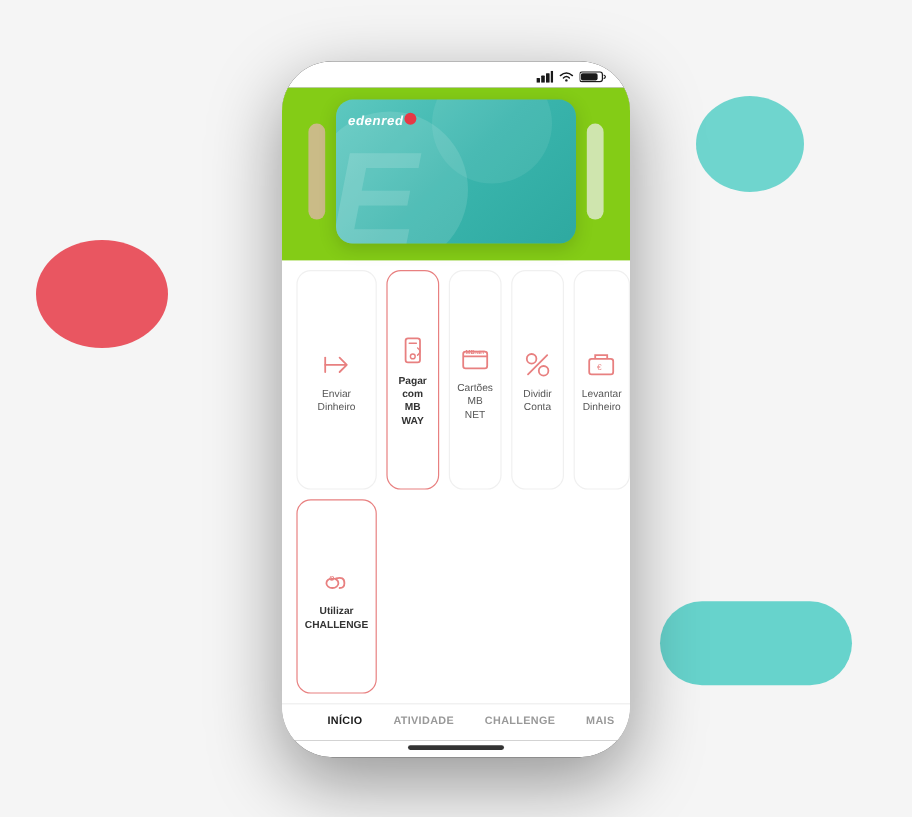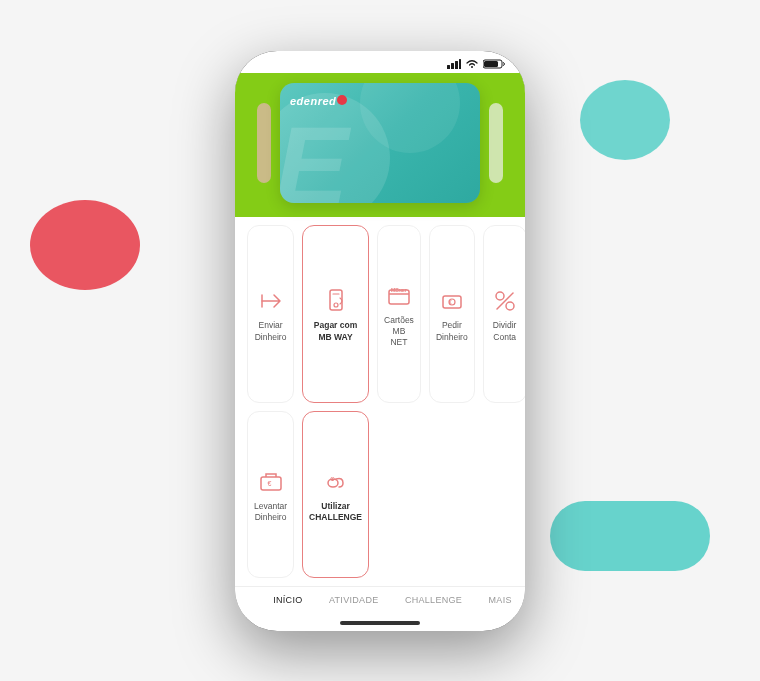--- a/index.html
+++ b/index.html
@@ -259,27 +259,27 @@
       display: flex;
       flex-direction: column;
       align-items: center;
       gap: 2px;
       cursor: pointer;
     }
 
     .nav-label {
       font-size: 9px;
       color: #999;
-      font-weight: 400;
+      font-weight: 700;
       letter-spacing: 0.3px;
     }
 
     .nav-label.active {
       color: #1a1a1a;
-      font-weight: 400;
+      font-weight: 700;
       margin-left: 25px;
     }
 
     
     svg { display: block; }
 
     .home-indicator {
       width: 100%;
       background: #fff;
       display: flex;
@@ -380,31 +380,20 @@
     <text x="5" y="9" font-size="5" font-weight="700" fill="#e88080">MB</text>
     <text x="13" y="9" font-size="4" font-weight="600" fill="#e88080">NET</text>
   </svg>
             </div>
             <div class="action-label">Cartões
 MB NET</div>
           </div>
           <div class="action-item">
             <div class="action-icon">
               <svg width="26" height="26" viewBox="0 0 26 26" fill="none">
-    <rect x="4" y="8" width="18" height="12" rx="2" stroke="#e88080" stroke-width="1.5"></rect>
-    <circle cx="13" cy="14" r="3" stroke="#e88080" stroke-width="1.2"></circle>
-    <text x="10" y="15.5" font-size="5" fill="#e88080">€</text>
-  </svg>
-            </div>
-            <div class="action-label">Pedir
-Dinheiro</div>
-          </div>
-          <div class="action-item">
-            <div class="action-icon">
-              <svg width="26" height="26" viewBox="0 0 26 26" fill="none">
     <circle cx="8" cy="8" r="4" stroke="#e88080" stroke-width="1.5"></circle>
     <circle cx="18" cy="18" r="4" stroke="#e88080" stroke-width="1.5"></circle>
     <path d="M5 21 L21 5" stroke="#e88080" stroke-width="1.5" stroke-linecap="round"></path>
   </svg>
             </div>
             <div class="action-label">Dividir
 Conta</div>
           </div>
           <div class="action-item">
             <div class="action-icon">

